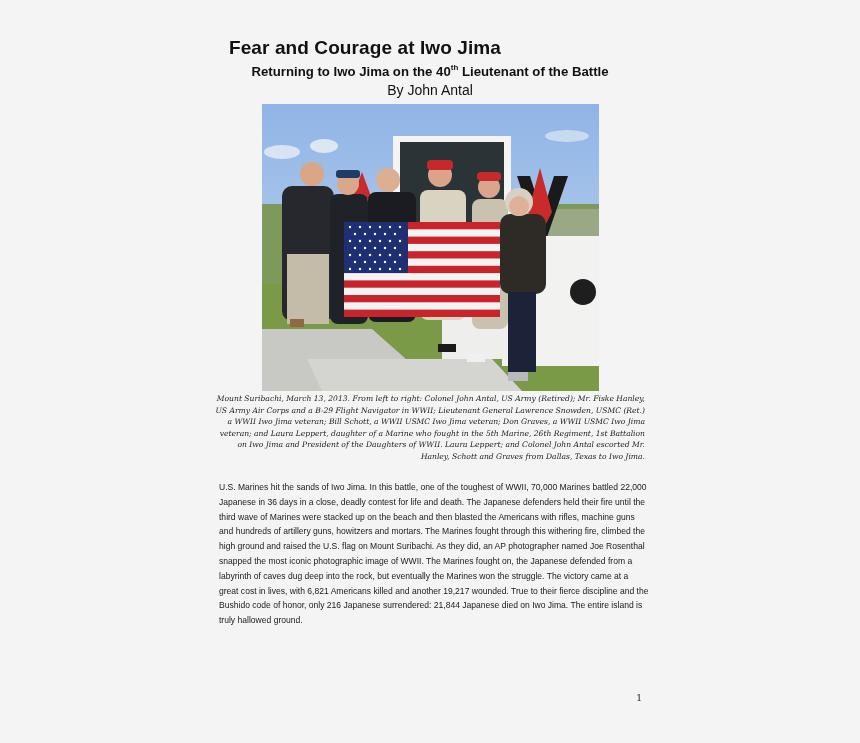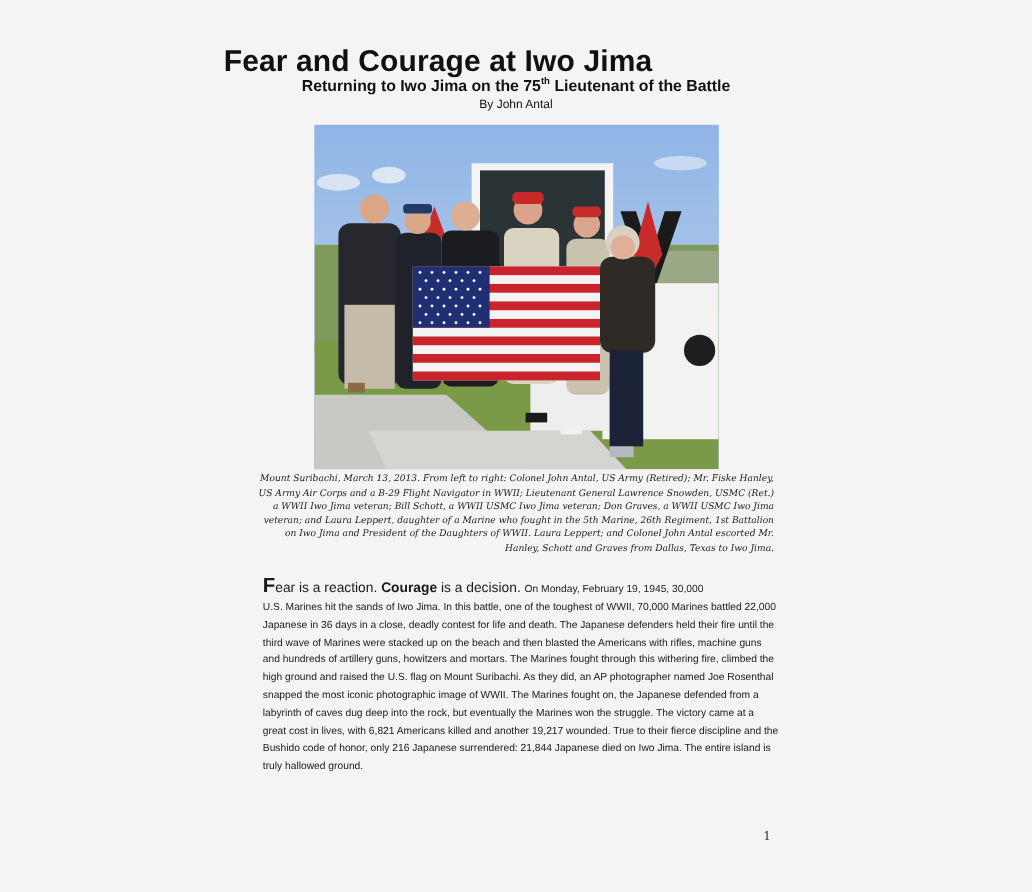--- a/index.html
+++ b/index.html
@@ -6,30 +6,30 @@
     body {
       width: 860px; height: 743px; overflow: hidden;
       background: #f4f4f4;
       font-family: "Liberation Sans", "DejaVu Sans", sans-serif;
       color: #111;
       position: relative;
     }
     .page { position: absolute; left: 0; top: 0; width: 860px; height: 743px; }
     .title {
       position: absolute; top: 37px; left: 0; width: 730px; text-align: center;
-      font-size: 25px; font-weight: bold; letter-spacing: 0.1px;
+      font-size: 19px; font-weight: bold; letter-spacing: 0.1px;
     }
     .subtitle {
       position: absolute; top: 63px; left: 0; width: 860px; text-align: center;
       font-size: 13.2px; font-weight: bold;
     }
     .subtitle sup { font-size: 8px; vertical-align: 6px; }
     .byline {
       position: absolute; top: 82px; left: 0; width: 860px; text-align: center;
-      font-size: 10px;
+      font-size: 14px;
     }
     .photo {
       position: absolute; left: 262px; top: 104px; width: 337px; height: 287px;
       overflow: hidden; background: #9fc1e6;
     }
     .caption {
       position: absolute; top: 393px; left: 215px; width: 430px;
       text-align: right; font-style: italic; font-family: "DejaVu Serif", serif;
       font-size: 7.6px; line-height: 11.6px; color: #222;
     }
@@ -44,21 +44,21 @@
     .page-num {
       position: absolute; left: 636px; top: 692px;
       font-family: "DejaVu Serif", serif; font-size: 10px; color: #333;
     }
   </style>
 </head>
 <body>
 
 <div class="page">
   <div class="title">Fear and Courage at Iwo Jima</div>
-  <div class="subtitle"><span>Returning to Iwo Jima on the 75</span><sup>th</sup><span> Lieutenant of the Battle</span></div>
+  <div class="subtitle"><span>Returning to Iwo Jima on the 40</span><sup>th</sup><span> Lieutenant of the Battle</span></div>
   <div class="byline">By John Antal</div>
 
   <div class="photo">
     <svg width="337" height="287" viewBox="0 0 337 287" xmlns="http://www.w3.org/2000/svg">
       <defs>
         <linearGradient id="sky" x1="0" y1="0" x2="0" y2="1">
           <stop offset="0" stop-color="#8fb4e6"></stop>
           <stop offset="1" stop-color="#c9dcef"></stop>
         </linearGradient>
       </defs>
@@ -152,18 +152,17 @@
       <rect x="28" y="215" width="14" height="8" fill="#8b6a45"></rect>
       <rect x="176" y="240" width="18" height="8" fill="#1a1a1a"></rect>
       <rect x="205" y="250" width="18" height="8" fill="#f0f0f0"></rect>
       <rect x="246" y="268" width="20" height="9" fill="#b8b8c0"></rect>
     </svg>
   </div>
 
   <div class="caption">Mount Suribachi, March 13, 2013.  From left to right: Colonel John Antal, US Army (Retired); Mr. Fiske Hanley, US Army Air Corps and a B-29 Flight Navigator in WWII; Lieutenant General Lawrence Snowden, USMC (Ret.) a WWII Iwo Jima veteran; Bill Schott, a WWII USMC Iwo Jima veteran; Don Graves, a WWII USMC Iwo Jima veteran; and Laura Leppert, daughter of a Marine who fought in the 5th Marine, 26th Regiment, 1st Battalion on Iwo Jima and President of the Daughters of WWII.  Laura Leppert; and Colonel John Antal escorted Mr. Hanley, Schott and Graves from Dallas, Texas to Iwo Jima.</div>
 
   <div class="body-text">
-    <div class="lead-line"><span class="dropcap">F</span><span>ear</span><span> is a reaction.  </span><span class="strong">Courage</span><span> is a decision.  </span><span class="small">On Monday, February 19, 1945, 30,000</span></div>
     <div>U.S. Marines hit the sands of Iwo Jima.  In this battle, one of the toughest of WWII, 70,000 Marines battled 22,000 Japanese in 36 days in a close, deadly contest for life and death.  The Japanese defenders held their fire until the third wave of Marines were stacked up on the beach and then blasted the Americans with rifles, machine guns and hundreds of artillery guns, howitzers and mortars. The Marines fought through this withering fire, climbed the high ground and raised the U.S. flag on Mount Suribachi.  As they did, an AP photographer named Joe Rosenthal snapped the most iconic photographic image of WWII.  The Marines fought on, the Japanese defended from a labyrinth of caves dug deep into the rock, but eventually the Marines won the struggle.  The victory came at a great cost in lives, with 6,821 Americans killed and another 19,217 wounded.  True to their fierce discipline and the Bushido code of honor, only 216 Japanese surrendered: 21,844 Japanese died on Iwo Jima.   The entire island is truly hallowed ground.</div>
   </div>
 
   <div class="page-num">1</div>
 </div>
 
 </body></html>

